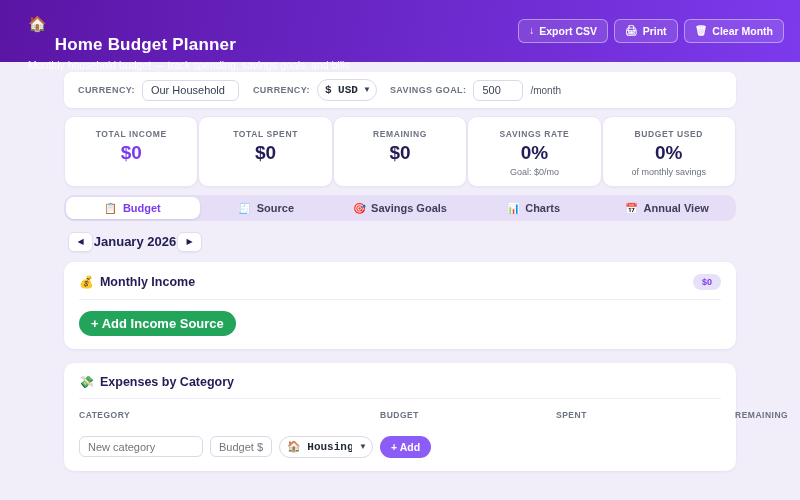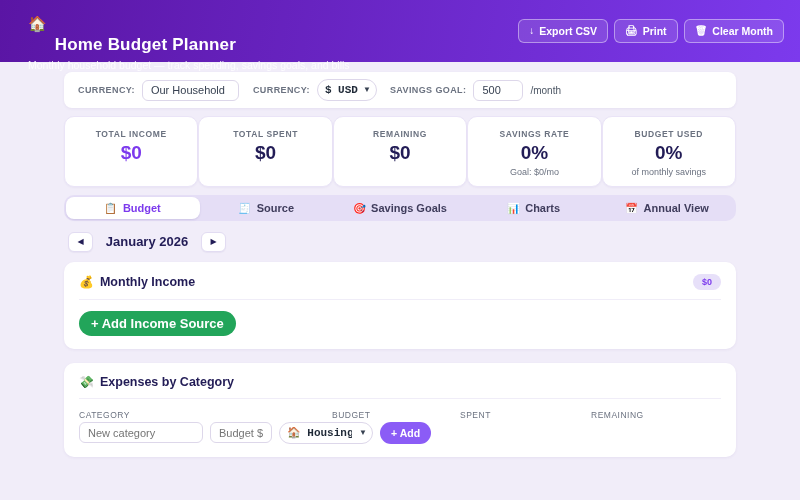--- a/index.html
+++ b/index.html
@@ -98,21 +98,21 @@
   .tab-icon { font-size:10.5px; line-height:1; }
 
   
   .month-nav { margin-top:11px; display:flex; align-items:center; padding-left:4px; }
   .nav-btn {
     width:25px; height:20px; background:#fff; border:1px solid #e2dcf2;
     border-radius:6px; font-size:8px; color:#221c56;
     display:flex; align-items:center; justify-content:center; cursor:pointer;
     box-shadow:0 1px 1px rgba(80,60,140,.06); font-family:inherit;
   }
-  .month-title { width:108px; text-align:center; font-size:13px; font-weight:800; color:#221c56; }
+  .month-title { width:84px; text-align:center; font-size:13px; font-weight:800; color:#221c56; }
 
   
   .section-card { margin-top:10px; padding:12px 15px 13px; }
   .section-card.expenses { margin-top:14px; }
   .section-head { display:flex; align-items:center; justify-content:space-between; }
   .section-title { display:flex; align-items:center; gap:6px; font-size:12.5px; font-weight:800; color:#221c56; }
   .section-title .sec-icon { font-size:12px; line-height:1; }
   .badge {
     background:#e7e0f9; color:#7c3aed; font-size:9px; font-weight:700;
     padding:3px 9px; border-radius:10px;
@@ -120,22 +120,23 @@
   .divider { border-top:1px solid #f0edf8; margin:9px 0 11px; }
   .green-btn {
     background:#22a55a; color:#fff; border:none; border-radius:13px;
     font-size:13px; font-weight:700; padding:5px 12px; cursor:pointer;
     font-family:inherit;
   }
 
   
   .col-head-row {
     display:grid; grid-template-columns:253px 128px 131px 1fr;
-    font-size:8.5px; font-weight:400; color:#6b7280; letter-spacing:.5px;
-    margin-bottom:2px;
+    font-size:8.5px; font-weight:700; color:#6b7280; letter-spacing:.5px;
+    margin-bottom:16px;
+    gap:48px;
   }
   .expense-form { display:flex; align-items:center; gap:7px; }
   .cat-input { width:124px; }
   .budget-input { width:62px; }
   .cat-sel { width:94px; font-weight:600; padding-right:20px; }
   .add-btn {
     background:#8b5cf6; color:#fff; border:none; border-radius:12px;
     font-size:10.5px; font-weight:700; padding:5px 11px; cursor:pointer;
     font-family:inherit;
   }

